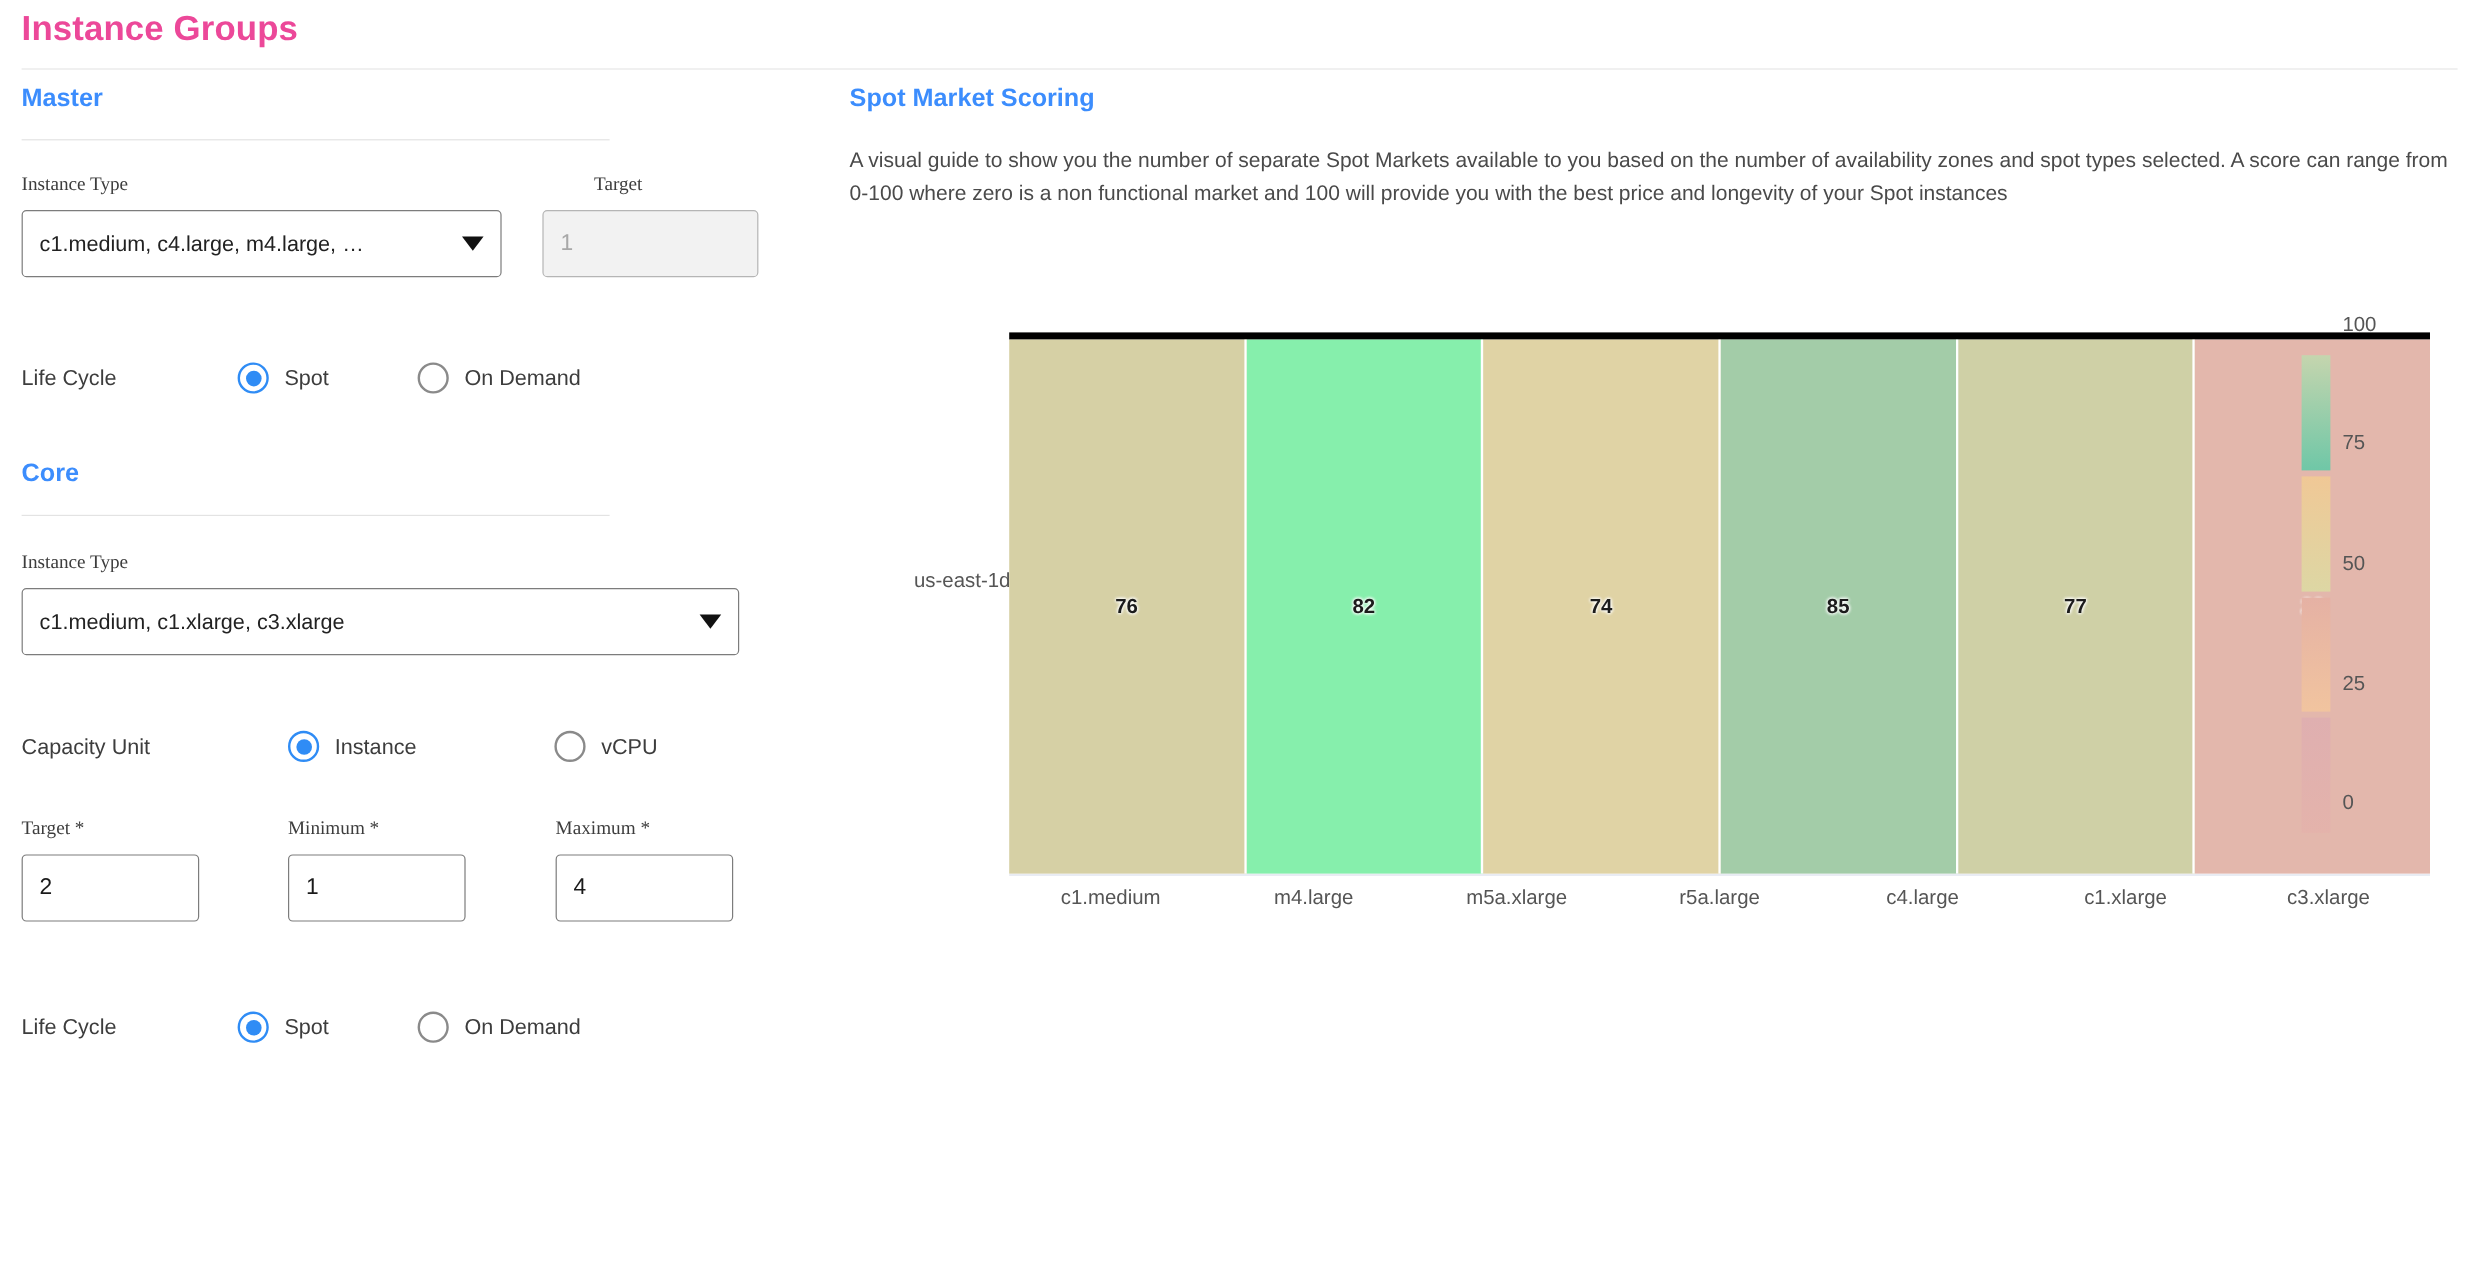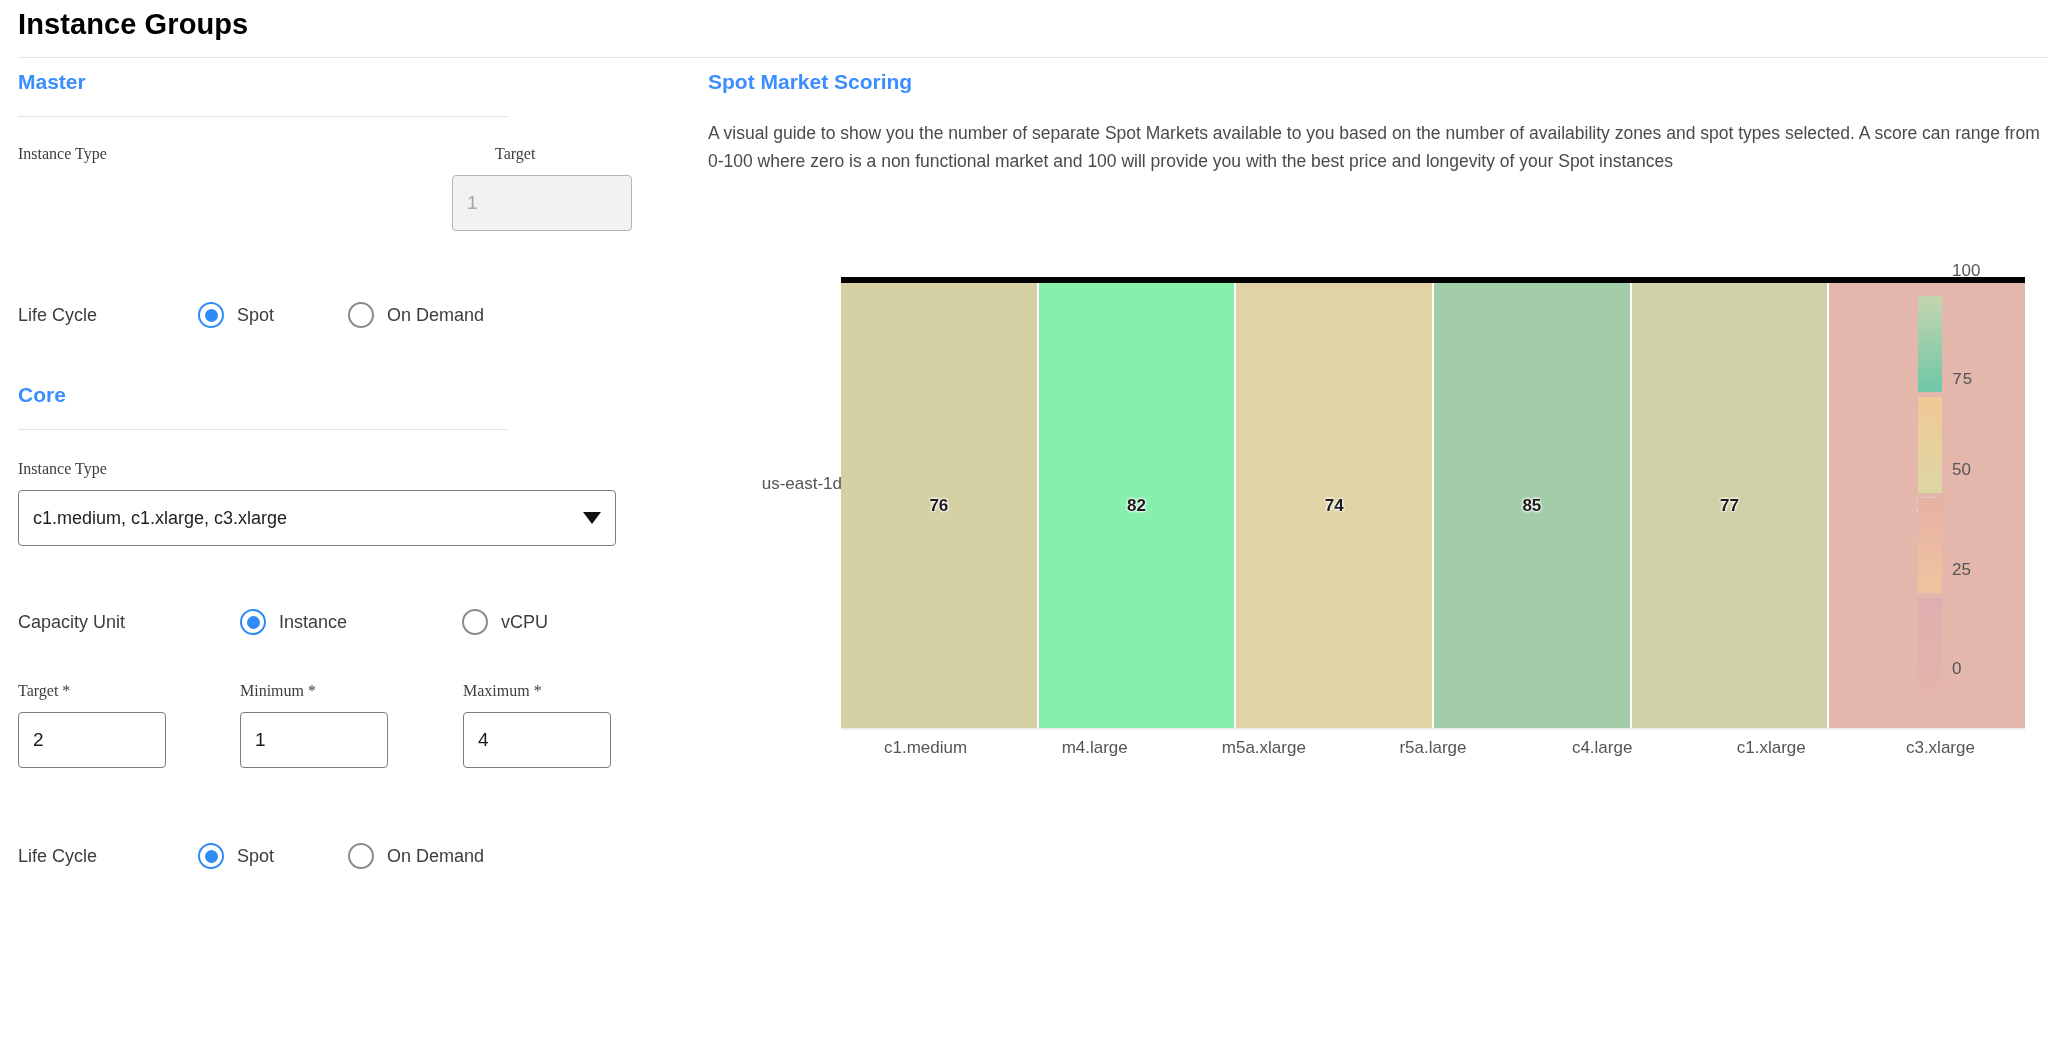--- a/index.html
+++ b/index.html
@@ -8,21 +8,21 @@
     background:#ffffff;
     font-family:"Liberation Sans", sans-serif;
     color:#333;
     overflow:hidden;
   }
   .page{position:relative;width:2058px;height:1058px;}
 
   
   .page-title{
     position:absolute;left:18px;top:8px;
-    font-size:29px;font-weight:700;color:#000000;
+    font-size:29px;font-weight:700;color:#ec4899;
     letter-spacing:.1px;
   }
   .title-rule{
     position:absolute;left:18px;top:57px;width:2030px;height:1px;
     background:#e6e6e6;
   }
 
   
   .left-col{position:absolute;left:0;top:70px;width:690px;height:990px;}
 
@@ -135,20 +135,24 @@
   <div class="page-title">Instance Groups</div>
   <div class="title-rule"></div>
 
   <div class="left-col">
 
     <div class="section-head">Master</div>
     <div class="section-rule" style="margin-top:22px;"></div>
 
     <div style="position:relative;margin-top:28px;height:110px;">
       <div class="field-label" style="position:absolute;left:18px;top:0;">Instance Type</div>
+      <div class="select-box" style="position:absolute;left:18px;top:30px;width:400px;">
+        <span class="sel-text">c1.medium, c4.large, m4.large, …</span>
+        <span class="caret"></span>
+      </div>
 
       <div class="field-label" style="position:absolute;left:459px;top:0;margin-left:36px;">Target</div>
       <div class="text-input disabled" style="position:absolute;left:452px;top:30px;width:180px;">
         <span>1</span>
       </div>
     </div>
 
     <div class="radio-row" style="margin-top:40px;height:40px;">
       <span class="rlabel" style="width:180px;margin-left:18px;">Life Cycle</span>
       <span class="radio-opt" style="width:150px;">
@@ -252,20 +256,20 @@
         <div class="xtick">c3.xlarge</div>
       </div>
     <div class="cbar" id="cbar">
         <div class="cbar-seg" style="top: 0px; height: 95.75px; background: linear-gradient(rgb(197, 213, 174), rgb(111, 199, 167));"></div>
         <div class="cbar-seg" style="top: 100.75px; height: 95.75px; background: linear-gradient(rgb(240, 200, 150), rgb(221, 215, 164));"></div>
         <div class="cbar-seg" style="top: 201.5px; height: 95.75px; background: linear-gradient(rgb(229, 177, 164), rgb(241, 196, 159));"></div>
         <div class="cbar-seg" style="top: 302.25px; height: 95.75px; background: linear-gradient(rgb(223, 175, 176), rgb(228, 179, 171));"></div>
       </div>
     <div class="cbar-ticks" id="cbar-ticks">
         <div class="cbar-tick" style="top: -9px;">100</div>
-        <div class="cbar-tick" style="top: 100px; font-family: Liberation Mono, monospace;">75</div>
+        <div class="cbar-tick" style="top: 89px;">75</div>
         <div class="cbar-tick" style="top: 190px;">50</div>
         <div class="cbar-tick" style="top: 289.5px;">25</div>
         <div class="cbar-tick" style="top: 389px;">0</div>
       </div>
   </div>
 
 </div>
 
 </body></html>

